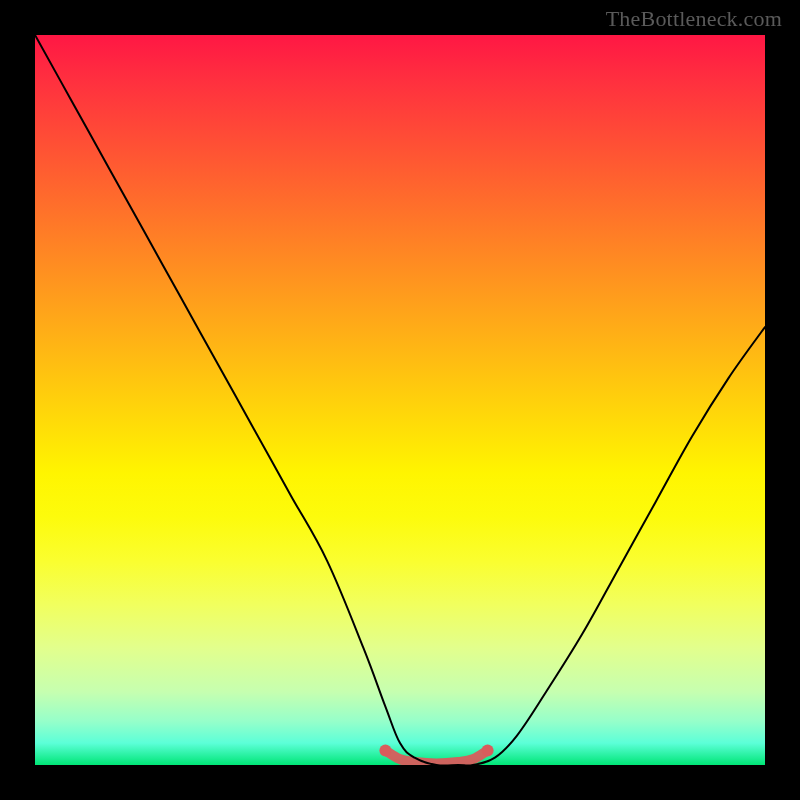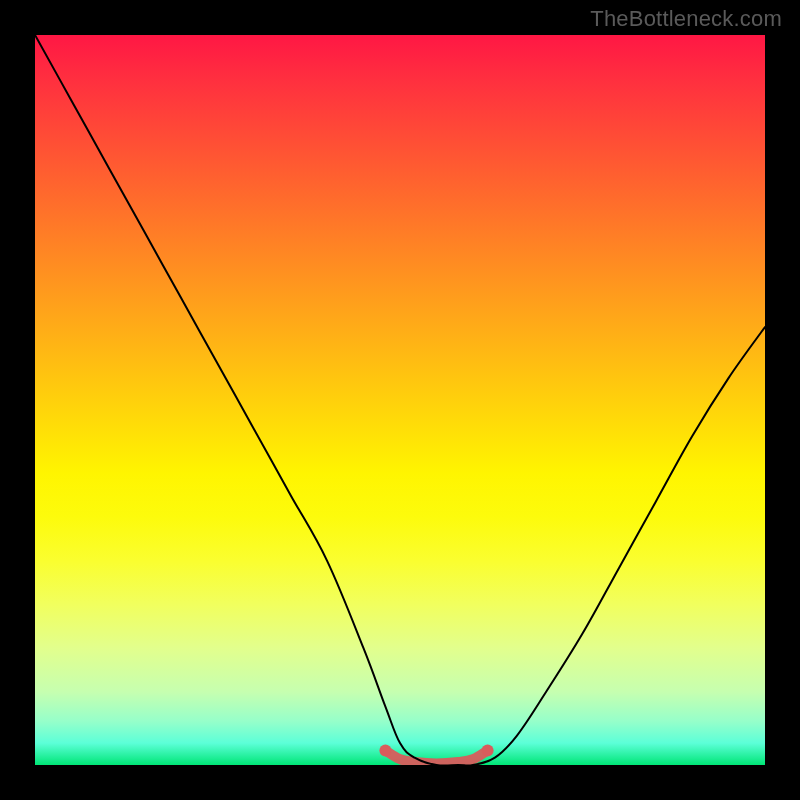--- a/index.html
+++ b/index.html
@@ -13,20 +13,21 @@
   }
   .watermark {
     position: absolute;
     top: 6px;
     right: 18px;
     color: #5a5a5a;
     font-size: 22px;
     letter-spacing: 0.2px;
     z-index: 20;
     pointer-events: none;
+    font-family: Liberation Serif, serif;
   }
   .plot {
     position: absolute;
     left: 35px;
     top: 35px;
     width: 730px;
     height: 730px;
     background: linear-gradient(to bottom,
       #ff1744 0%,
       #ff2f3f 6%,

